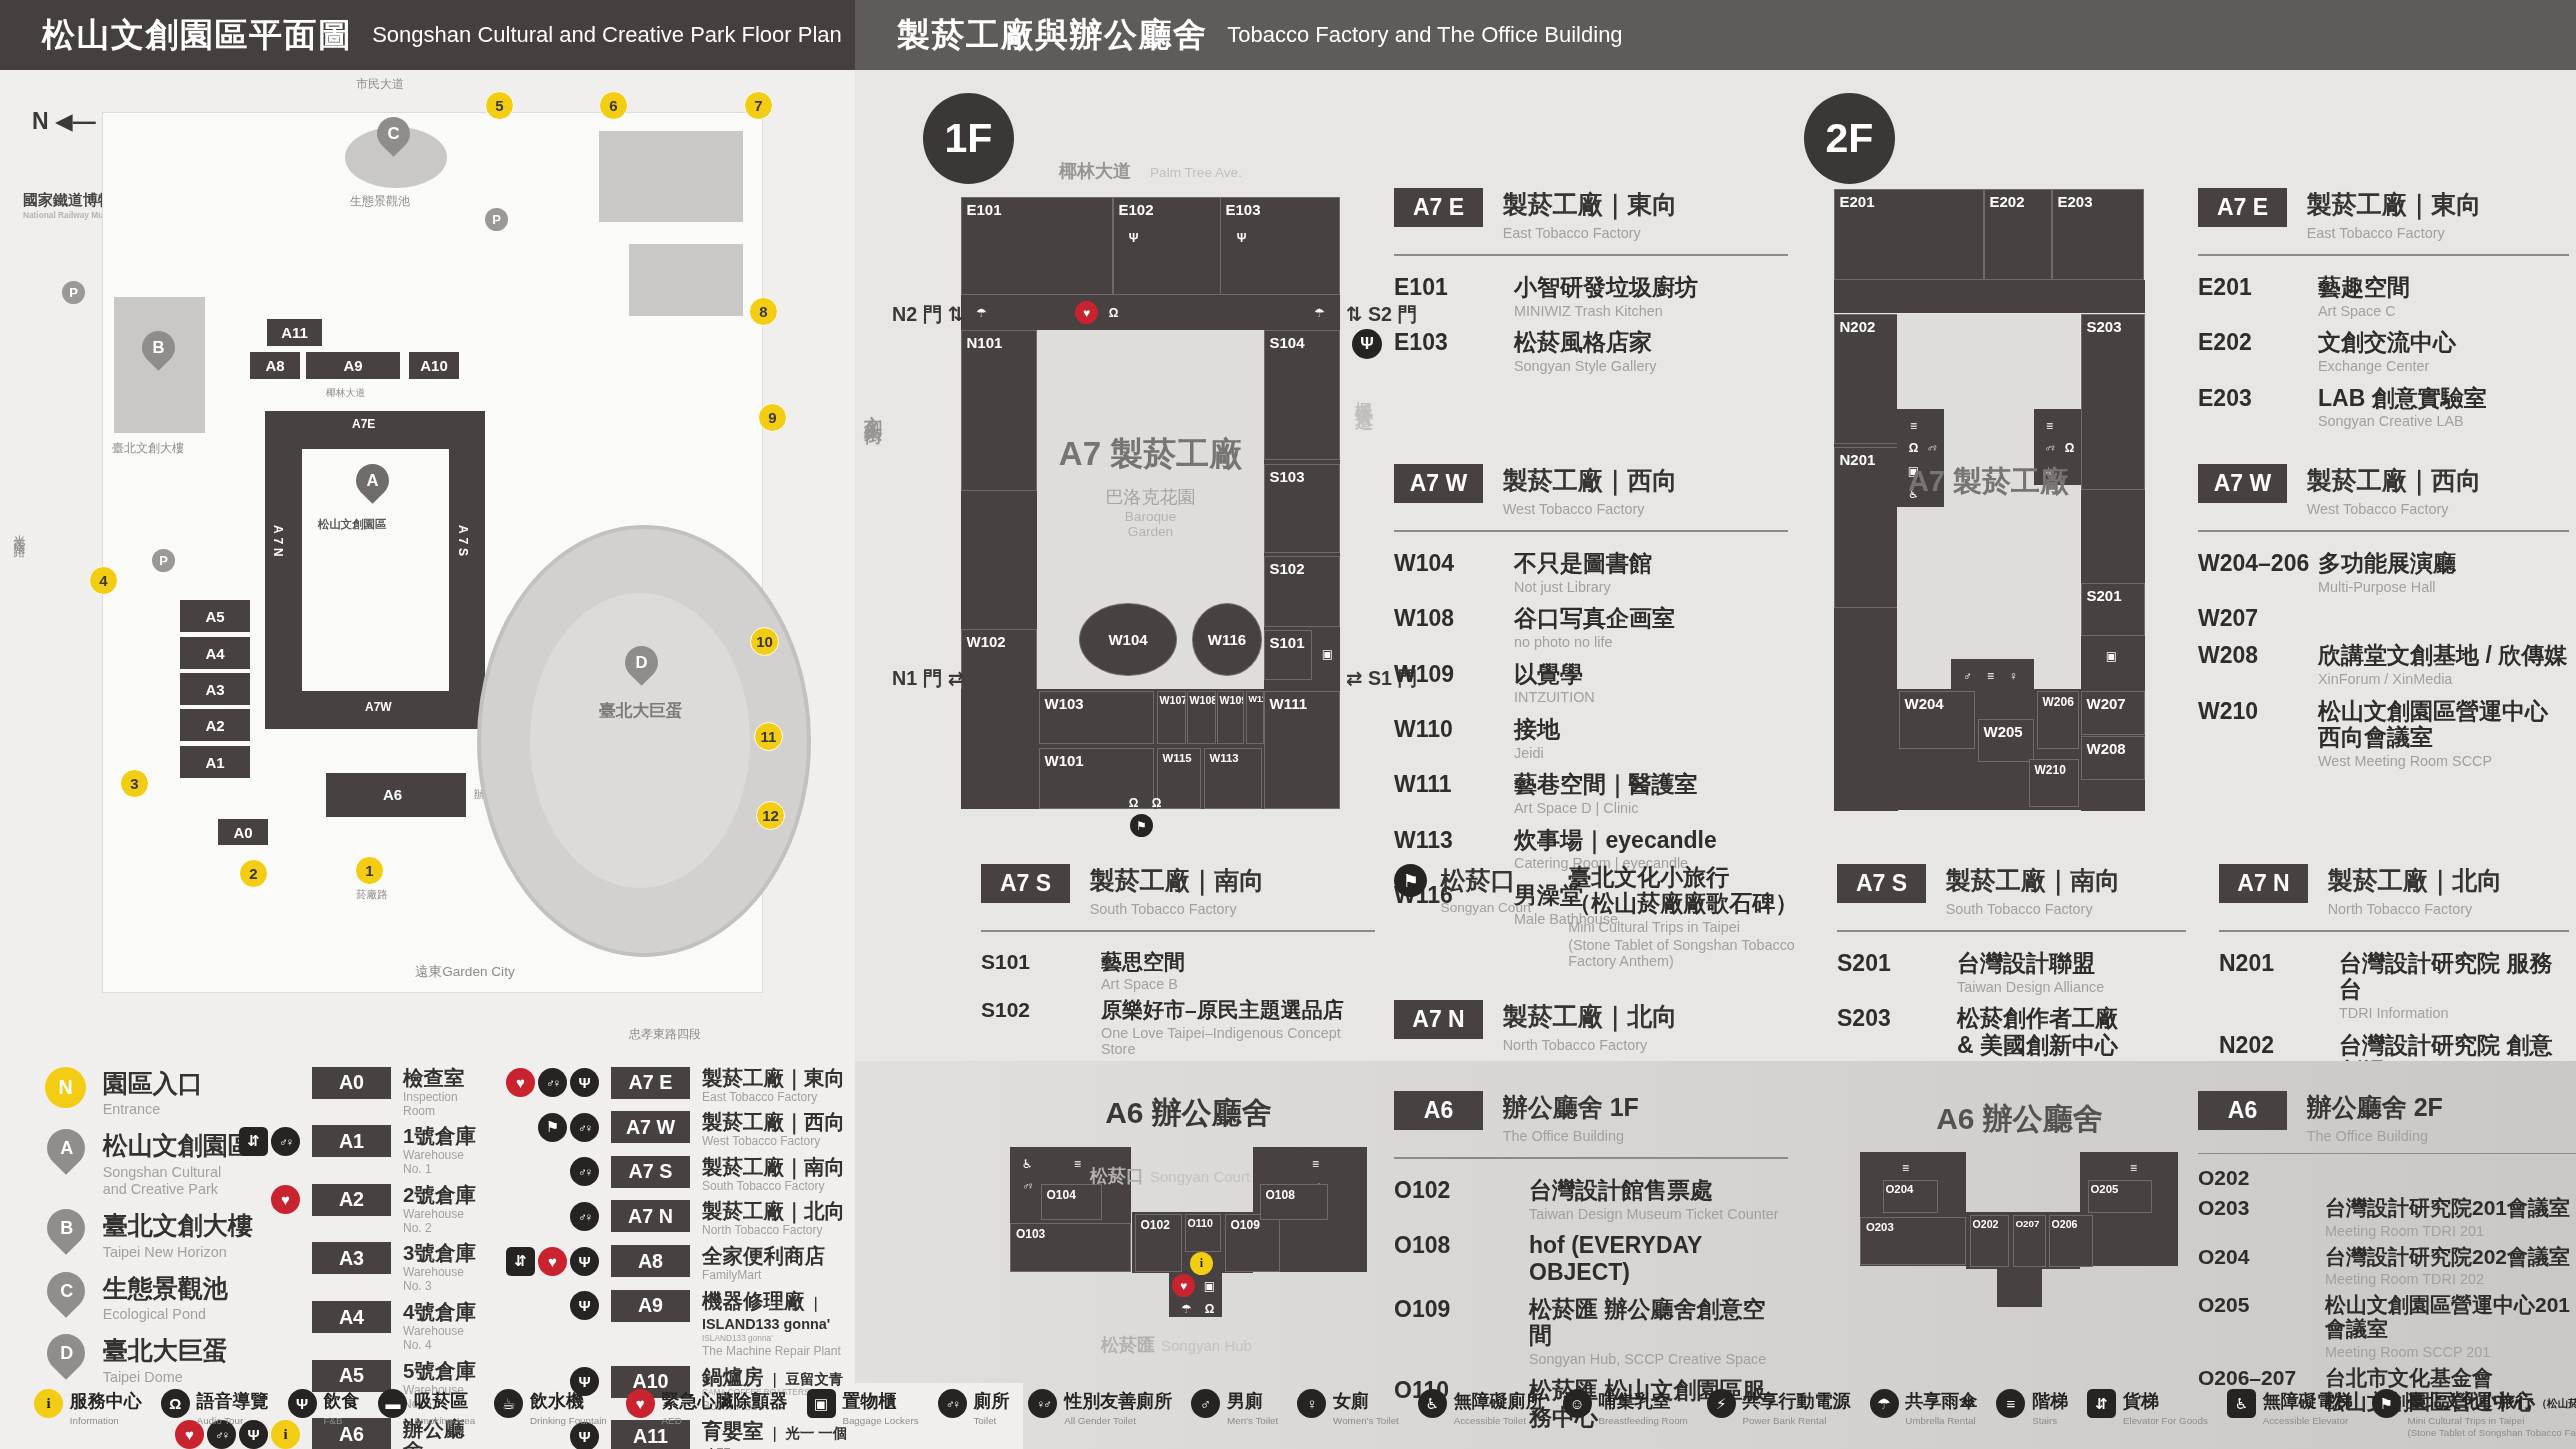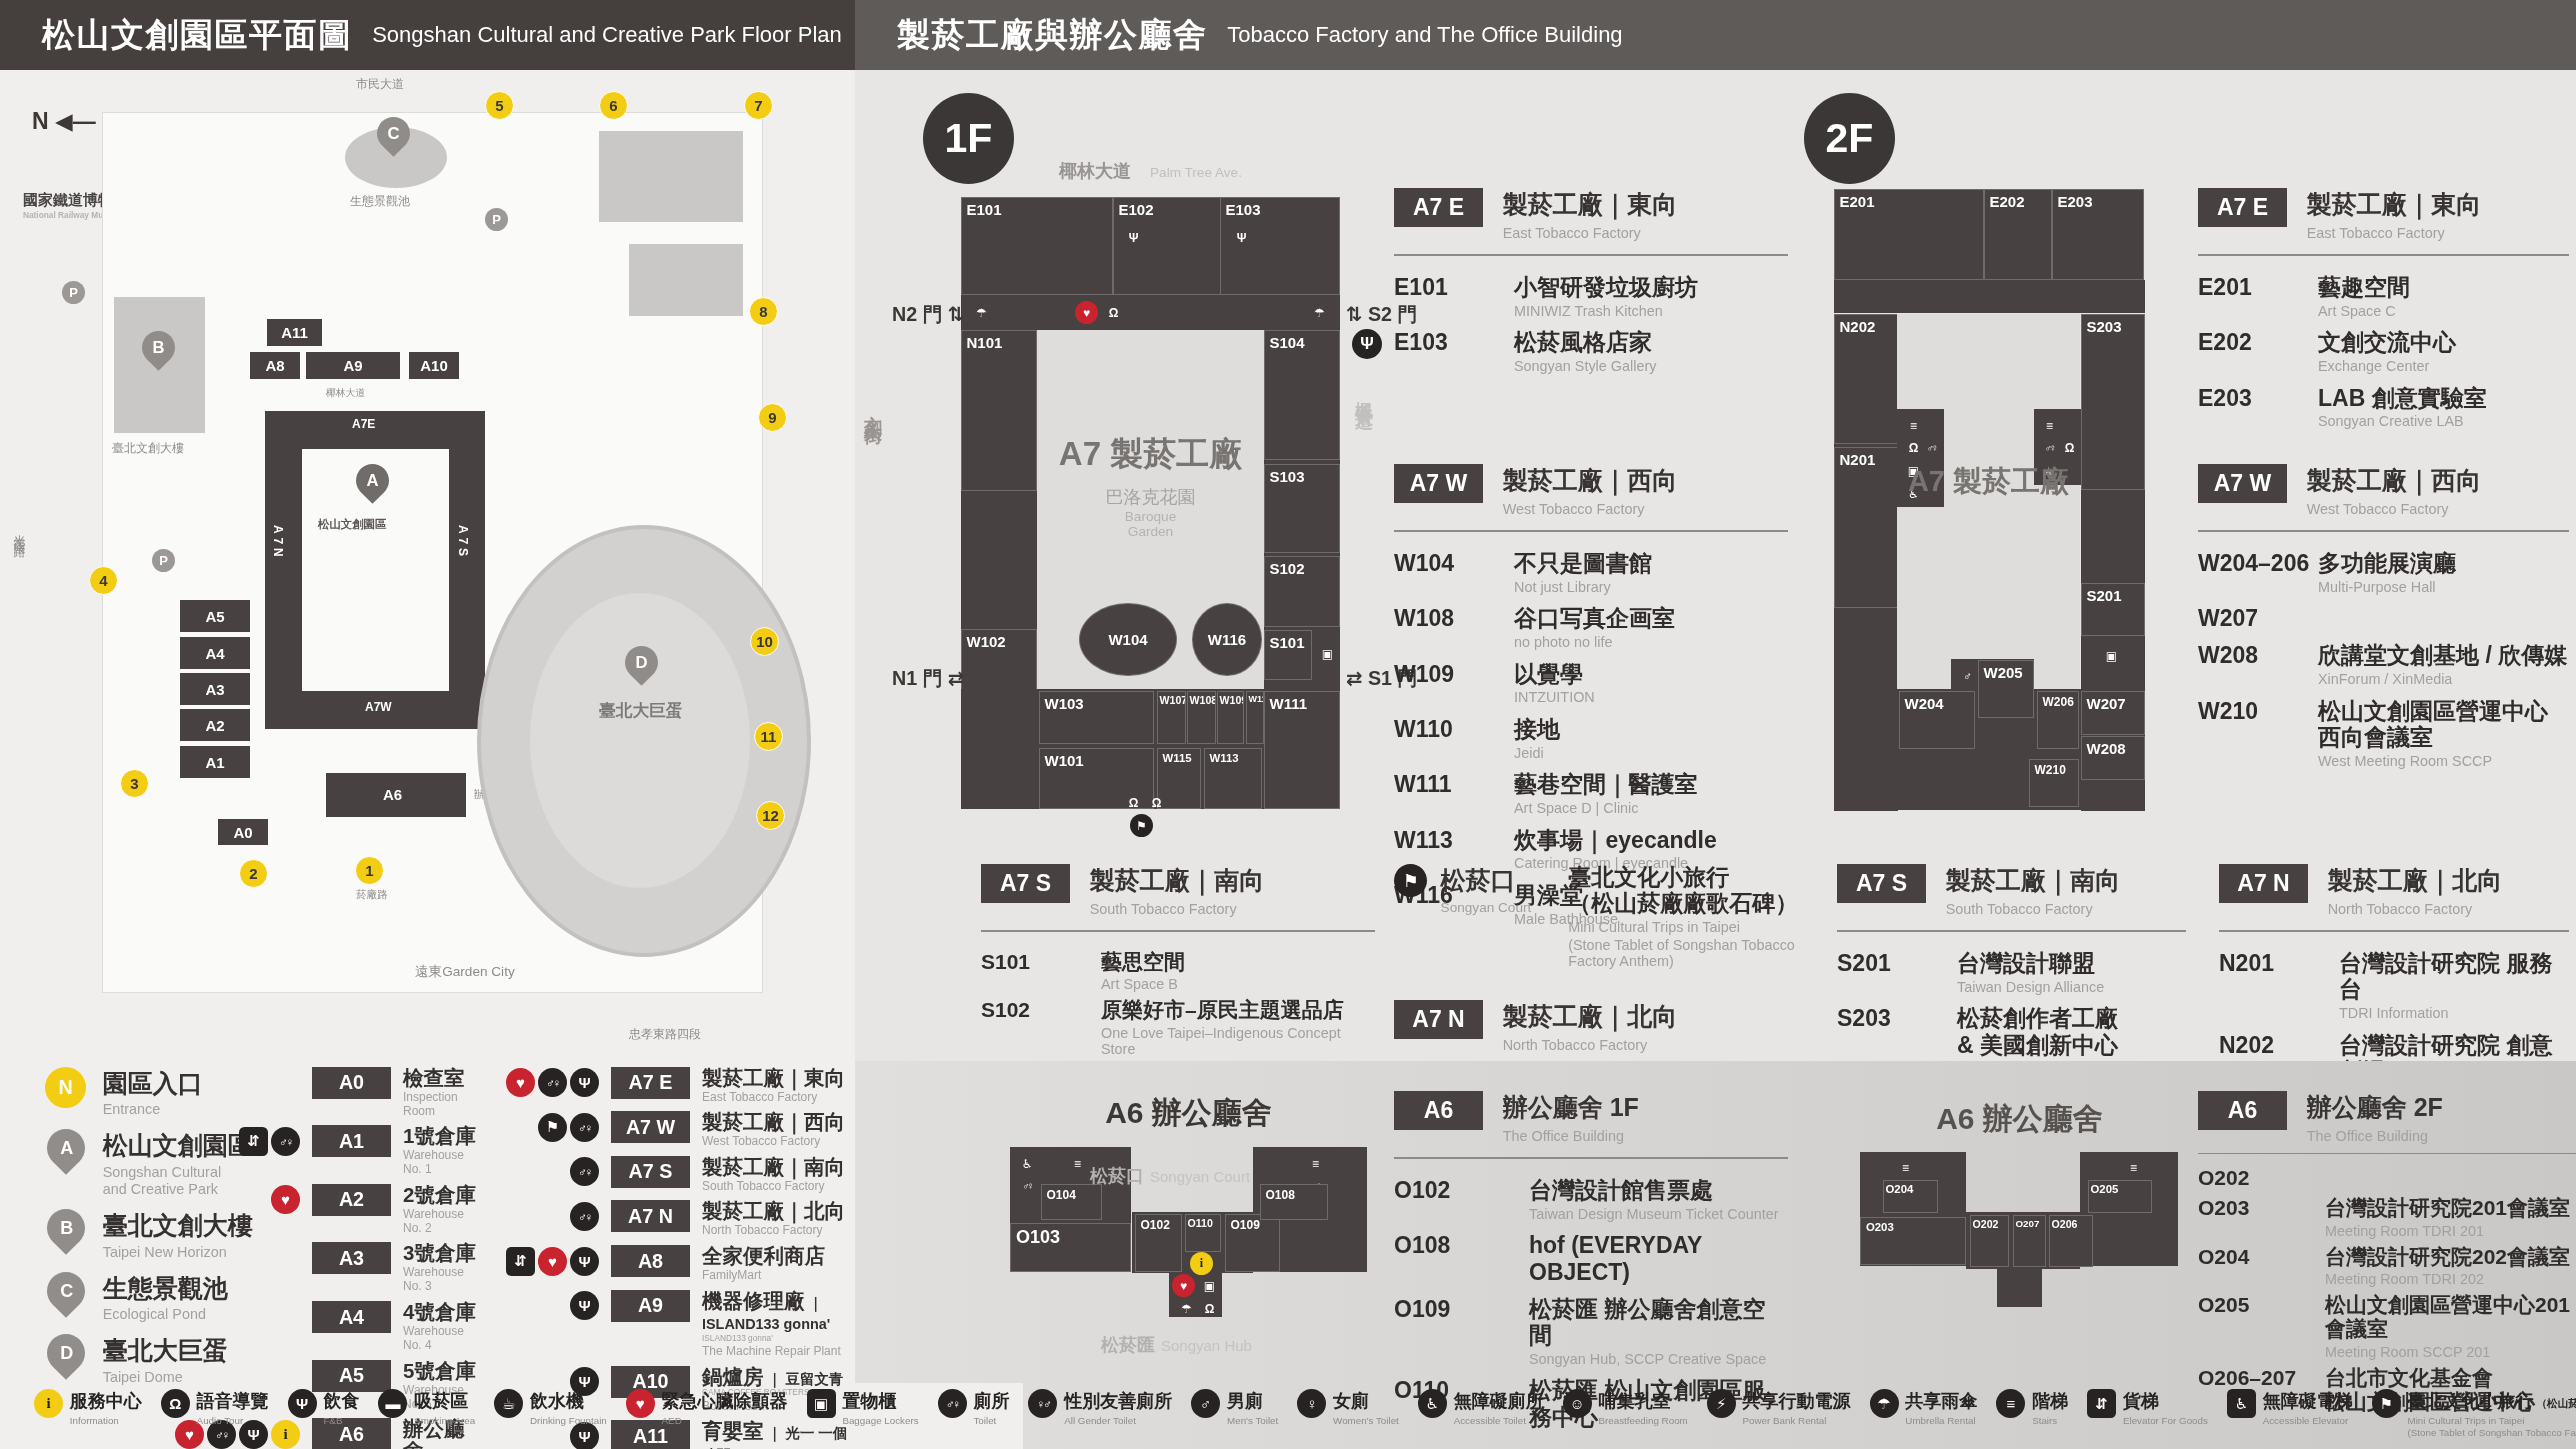--- a/index.html
+++ b/index.html
@@ -755,21 +755,21 @@
       <div class="pcen" style="left:86px;top:303px;width:183px">
         <div class="t1" style="font-size:29px">A7 製菸工廠</div>
       </div>
 
       <div class="bar" style="left:23px;top:530px;width:311px;height:121px"></div>
       <div class="bar" style="left:140px;top:500px;width:83px;height:33px"></div>
       <span class="g sm g-men nk" style="position:absolute;left:145px;top:505px"></span>
       <span class="g sm g-stairs nk" style="position:absolute;left:168px;top:505px"></span>
       <span class="g sm g-women nk" style="position:absolute;left:191px;top:505px"></span>
       <div class="rm" style="left:88px;top:532px;width:76px;height:58px">W204</div>
-      <div class="rm" style="left:167px;top:501px;width:56px;height:58px">W205</div>
+      <div class="rm" style="left:167px;top:560px;width:56px;height:43px">W205</div>
       <div class="rm" style="left:226px;top:532px;width:42px;height:58px;font-size:12px">W206</div>
       <div class="rm" style="left:270px;top:532px;width:64px;height:44px">W207</div>
       <div class="rm" style="left:270px;top:577px;width:64px;height:44px">W208</div>
       <div class="rm" style="left:218px;top:600px;width:50px;height:48px;font-size:12px">W210</div>
     </div>
 
     <div class="sec" style="left:1343px;top:118px;width:371px">
       <div class="sechd">
           <span class="badge">A7 E</span>
         <span class="sect">
@@ -931,21 +931,21 @@
       <div class="bar" style="left:11.4px;top:68px;width:121px;height:125px"></div>
       <div class="bar" style="left:133px;top:133px;width:121px;height:61px"></div>
       <div class="bar" style="left:254px;top:68px;width:114px;height:125px"></div>
       <div class="bar" style="left:170px;top:193px;width:53px;height:45px"></div>
       <span class="g sm g-accessible nk" style="position:absolute;left:16.7px;top:73px"></span>
       <span class="g sm g-toilet nk" style="position:absolute;left:16.7px;top:95px"></span>
       <span class="g sm g-stairs nk" style="position:absolute;left:67px;top:73px"></span>
       <span class="g sm g-stairs nk" style="position:absolute;left:305px;top:73px"></span>
       <span class="g sm g-toilet nk" style="position:absolute;left:305px;top:95px"></span>
       <div class="rm" style="left:42px;top:105px;width:61px;height:36px;font-size:12px">O104</div>
-      <div class="rm" style="left:11.4px;top:144px;width:121px;height:49px;font-size:18px">O103</div>
+      <div class="rm" style="left:11.4px;top:144px;width:121px;height:49px;font-size:12px">O103</div>
       <div class="rm" style="left:136px;top:135px;width:47px;height:58px;font-size:12px">O102</div>
       <div class="rm" style="left:186px;top:135px;width:36px;height:38px;font-size:10.6px;padding:1.5px">O110</div>
       <div class="rm" style="left:226px;top:135px;width:55px;height:58px;font-size:12px">O109</div>
       <div class="rm" style="left:261px;top:105px;width:68px;height:36px;font-size:12px">O108</div>
       <span class="g sm g-info" style="position:absolute;left:191px;top:173px"></span>
       <span class="g sm g-aed" style="position:absolute;left:173px;top:195px"></span>
       <span class="g sm g-locker nk" style="position:absolute;left:199px;top:195px"></span>
       <span class="g sm g-umbrella nk" style="position:absolute;left:176px;top:218px"></span>
       <span class="g sm g-audio nk" style="position:absolute;left:176px;top:218px;left:199px"></span>
       <div class="glab" style="left:91px;top:85px"><span>松菸口</span><i>Songyan Court</i></div>

